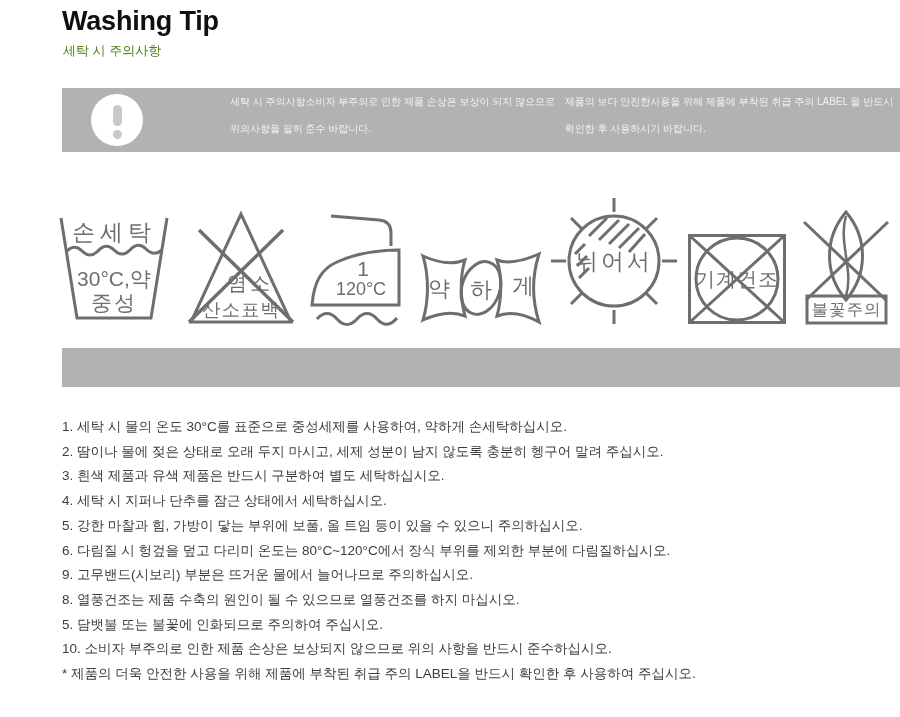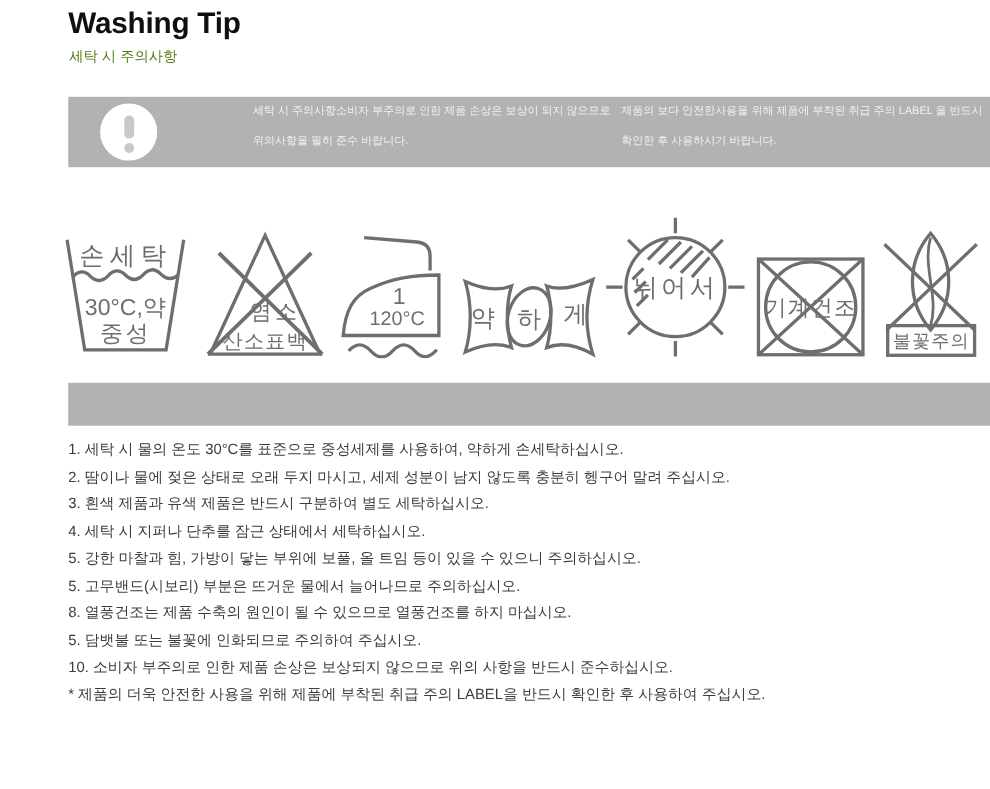--- a/index.html
+++ b/index.html
@@ -16,21 +16,21 @@
   .excl-dot { position:absolute; left:21.5px; top:36px; width:9px; height:9px; background:#c9c9c9; border-radius:50%; }
   .notice-text { position:absolute; left:168px; top:0; height:100%; display:flex; flex-direction:row; justify-content:center; color:#f2f2f2; font-size:10px; line-height:27px; }
 
   .icons-row { position:absolute; left:20px; top:186px; width:845px; height:140px; display:flex; justify-content:space-between; align-items:flex-end; }
   .icons-row svg { display:block; }
   .care-svg text { fill:#6e6e6e; font-family:"Liberation Sans", sans-serif; }
   .care-svg path, .care-svg line, .care-svg rect, .care-svg circle, .care-svg ellipse { stroke:#6e6e6e; fill:none; }
 
   .divider-bar { position:absolute; left:30px; top:348px; width:840px; height:39px; background:#b2b2b2; }
 
-  .instructions { position:absolute; left:30px; top:397px; list-style:none; }
+  .instructions { position:absolute; left:30px; top:415px; list-style:none; }
   .instructions li { font-size:13.5px; line-height:24.7px; color:#3d3d3d; white-space:nowrap; }
 </style>
 </head>
 <body>
 
 <div class="page">
 
   <h1 class="title">Washing Tip</h1>
   <div class="subtitle">세탁 시 주의사항</div>
 
@@ -106,20 +106,21 @@
   </div>
 
   <div class="divider-bar"></div>
 
   <ul class="instructions">
     <li>1. 세탁 시 물의 온도 30°C를 표준으로 중성세제를 사용하여, 약하게 손세탁하십시오.</li>
     <li>2. 땀이나 물에 젖은 상태로 오래 두지 마시고, 세제 성분이 남지 않도록 충분히 헹구어 말려 주십시오.</li>
     <li>3. 흰색 제품과 유색 제품은 반드시 구분하여 별도 세탁하십시오.</li>
     <li>4. 세탁 시 지퍼나 단추를 잠근 상태에서 세탁하십시오.</li>
     <li>5. 강한 마찰과 힘, 가방이 닿는 부위에 보풀, 올 트임 등이 있을 수 있으니 주의하십시오.</li>
-    <li>5. 고무밴드(시보리) 부분은 뜨거운 물에서 늘어나므로 주의하십시오.</li>
+    <li>6. 다림질 시 헝겊을 덮고 다리미 온도는 80°C~120°C에서 장식 부위를 제외한 부분에 다림질하십시오.</li>
+    <li>9. 고무밴드(시보리) 부분은 뜨거운 물에서 늘어나므로 주의하십시오.</li>
     <li>8. 열풍건조는 제품 수축의 원인이 될 수 있으므로 열풍건조를 하지 마십시오.</li>
     <li>5. 담뱃불 또는 불꽃에 인화되므로 주의하여 주십시오.</li>
     <li>10. 소비자 부주의로 인한 제품 손상은 보상되지 않으므로 위의 사항을 반드시 준수하십시오.</li>
     <li>* 제품의 더욱 안전한 사용을 위해 제품에 부착된 취급 주의 LABEL을 반드시 확인한 후 사용하여 주십시오.</li>
   </ul>
 
 </div>
 
 </body></html>

